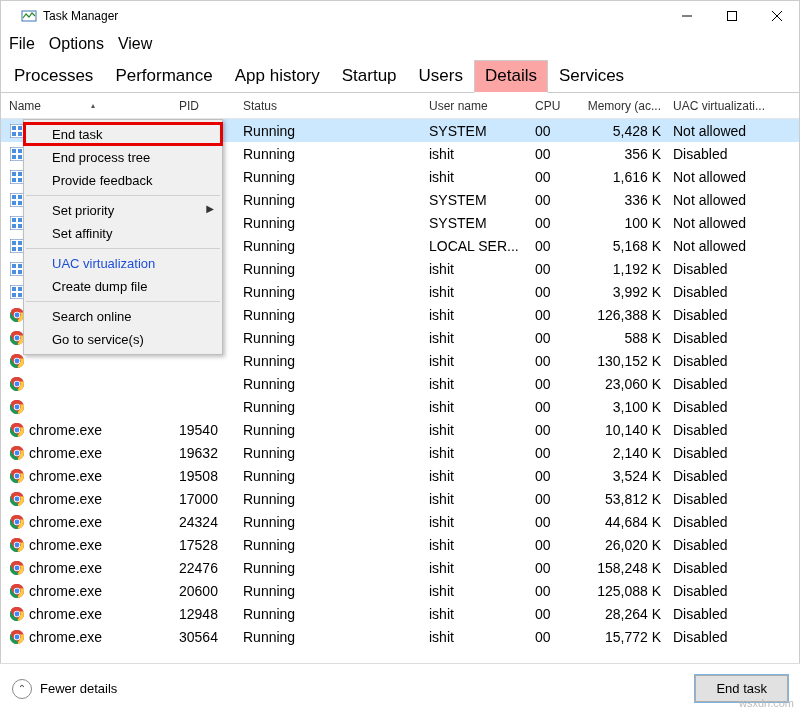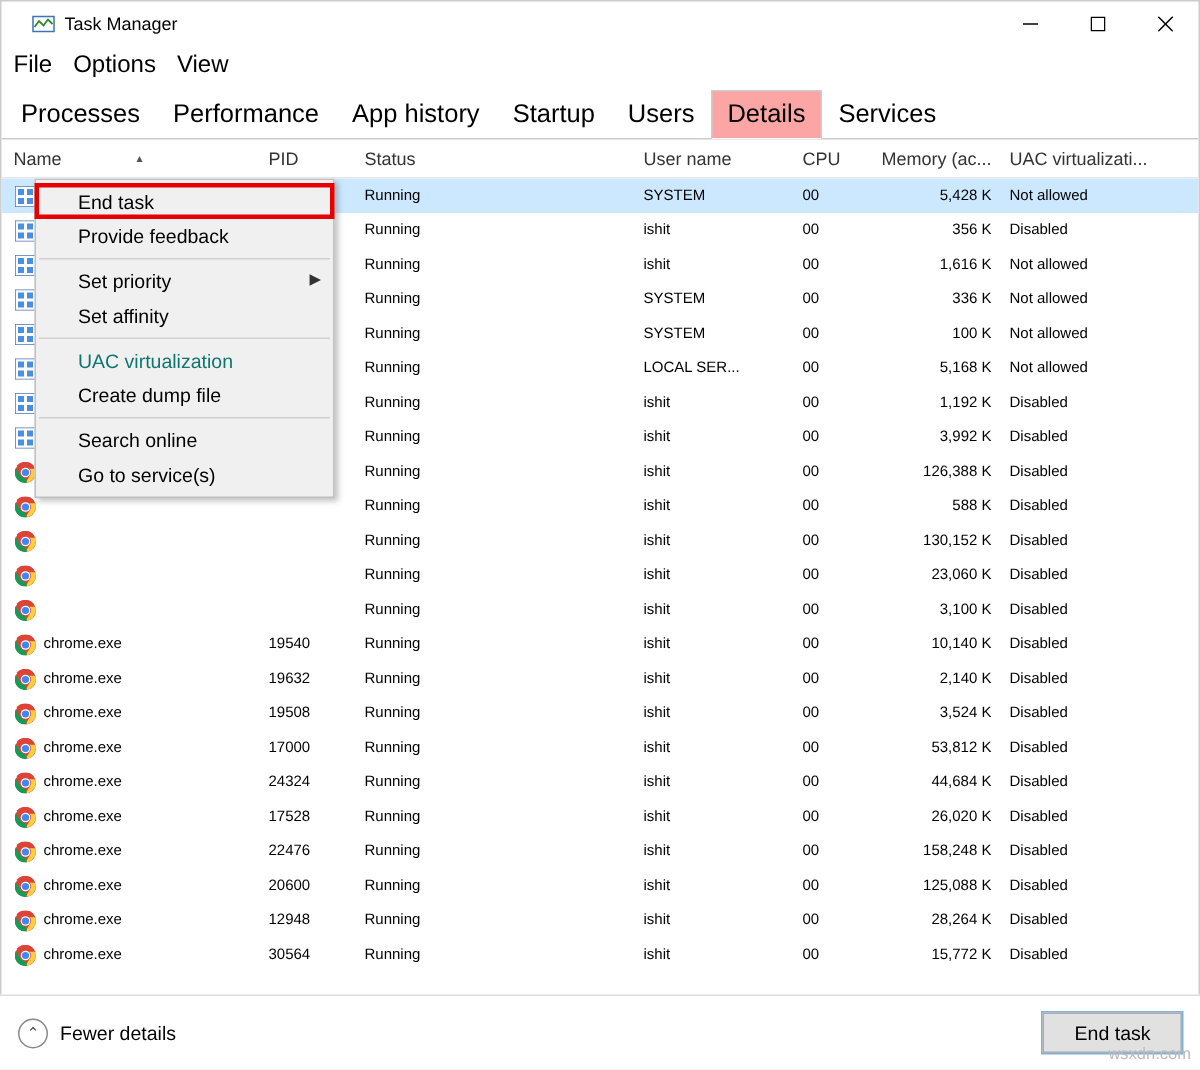--- a/index.html
+++ b/index.html
@@ -25,27 +25,27 @@
 .col-pid  { width: 64px; }
 .col-status { width: 186px; }
 .col-user { width: 106px; }
 .col-cpu  { width: 40px; text-align: left; }
 .col-mem  { width: 98px; text-align: right; }
 .col-uac  { width: 110px; }
 
 .sort-indicator{ font-size:8px; color:#555; margin-left:50px;}
 
 .rows { position: relative; overflow: hidden; }
-.row { display: flex; height: 23px; align-items: center; padding: 0 2px; font-size: 10px; }
+.row { display: flex; height: 23px; align-items: center; padding: 0 2px; font-size: 14px; }
 .row.selected { background: #cce8ff; }
 .proc-icon { width: 16px; height: 16px; margin-right: 4px; display:inline-flex; align-items:center; justify-content:center; flex-shrink:0; }
 
 .ctx-menu { position: absolute; top: 0px; left: 22px; width: 200px; background: #f0f0f0; border: 1px solid #bfbfbf; box-shadow: 2px 2px 4px rgba(0,0,0,0.25); padding: 3px 0; z-index: 10; font-size: 13px; }
 .ctx-item { padding: 4px 22px 4px 28px; white-space: nowrap; position: relative; }
-.ctx-item.disabled { color: #0f766e; }
+.ctx-item.disabled { color: #1d4ed8; }
 .ctx-sep { height: 1px; background: #d0d0d0; margin: 3px 2px; }
 .ctx-arrow { position: absolute; right: 8px; font-size: 10px; color:#333; }
 .highlight-red { position:absolute; border:3px solid #e60000; left:22px; top:3px; width:200px; height:24px; z-index:11; pointer-events:none;}
 
 .footer { position: absolute; bottom: 0; left: 0; right: 0; height: 50px; border-top: 1px solid #ddd; display: flex; align-items: center; padding: 0 12px; background:#fff; }
 .fewer { display: flex; align-items: center; gap: 8px; font-size: 13px; }
 .fewer-icon { width: 20px; height: 20px; border: 1px solid #888; border-radius: 50%; display:flex; align-items:center; justify-content:center; font-size:10px; color:#444;}
 .end-btn { margin-left: auto; padding: 5px 20px; background: #e1e1e1; border: 1px solid #adadad; font-size: 13px; box-shadow: 0 0 0 1px #7cb3e0; }
 
 .watermark{ position:absolute; bottom:4px; right:6px; font-size:11px; color:#bbb; z-index:20;}
@@ -106,20 +106,21 @@
   <div class="col col-cpu">CPU</div>
   <div class="col col-mem">Memory (ac...</div>
   <div class="col col-uac">UAC virtualizati...</div>
 </div>
 
 <div class="rows" id="rows">
 
   <div class="highlight-red"></div>
   <div class="ctx-menu">
     <div class="ctx-item">End task</div>
+    <div class="ctx-item">End process tree</div>
     <div class="ctx-item">Provide feedback</div>
     <div class="ctx-sep"></div>
     <div class="ctx-item"><span>Set priority</span><span class="ctx-arrow">▶</span></div>
     <div class="ctx-item">Set affinity</div>
     <div class="ctx-sep"></div>
     <div class="ctx-item disabled">UAC virtualization</div>
     <div class="ctx-item">Create dump file</div>
     <div class="ctx-sep"></div>
     <div class="ctx-item">Search online</div>
     <div class="ctx-item">Go to service(s)</div>

